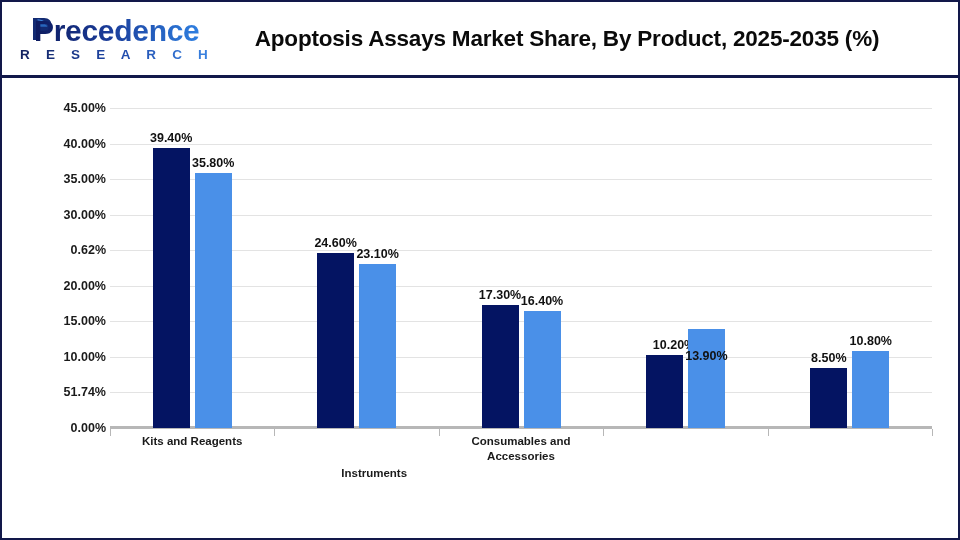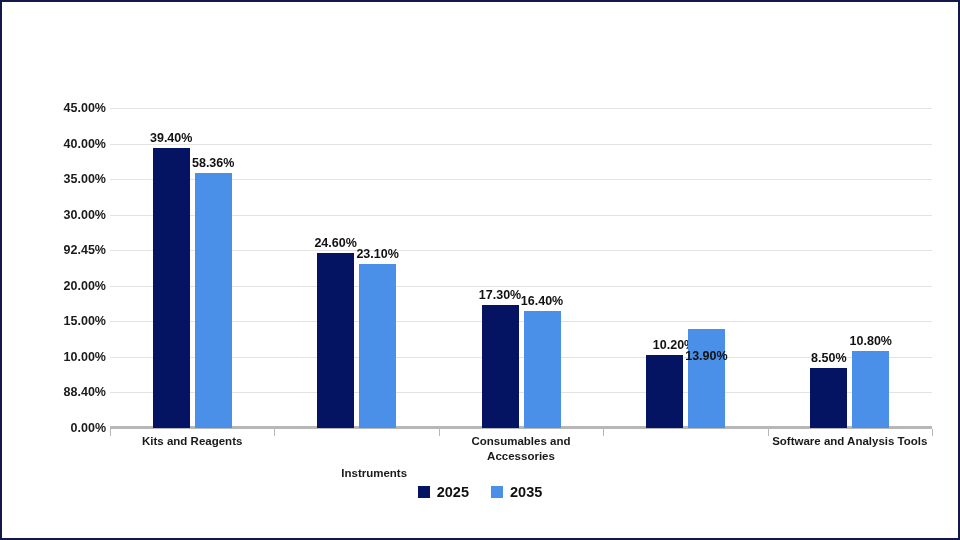--- a/index.html
+++ b/index.html
@@ -218,29 +218,43 @@
     text-align: center;
     font-size: 12.5px;
     color: #3a3a3a;
   }
 </style>
 </head>
 <body>
 
 <div id="page">
 
+  <div id="header">
+
+    <div id="logo">
+      <svg class="logo-mark" viewBox="0 0 22 26">
+        <path d="M2 2 L13 2 C18 2 20.5 5 20.5 8.8 C20.5 12.8 17.6 15.4 13 15.4 L7 15.4 L7 24 L2 24 Z" fill="#122a72"></path>
+        <path d="M6.5 3.2 C11 3.4 15.5 5.6 16.8 9.8 C14.2 6.4 10.2 4.6 6.5 4.2 Z" fill="#3f86dd"></path>
+        <path d="M7.2 4.4 C11.6 5.2 15 7.6 16.6 10.8 L9.2 10.8 C8.6 8.4 8 6.2 7.2 4.4 Z" fill="#2766bd"></path>
+      </svg>
+      <div class="logo-word">Precedence</div>
+      <div class="logo-sub">R E S E A R C H</div>
+    </div>
+
+    <div id="chart-title">Apoptosis Assays Market Share, By Product, 2025-2035 (%)</div>
+  </div>
 
   <div id="plot-wrap">
     <div id="ylabels">
         <div class="ytick" style="top: 320px;">0.00%</div>
-        <div class="ytick" style="top: 284.444px;">88.40%</div>
+        <div class="ytick" style="top: 284.444px;">51.74%</div>
         <div class="ytick" style="top: 248.889px;">10.00%</div>
         <div class="ytick" style="top: 213.333px;">15.00%</div>
         <div class="ytick" style="top: 177.778px;">20.00%</div>
-        <div class="ytick" style="top: 142.222px;">92.45%</div>
+        <div class="ytick" style="top: 142.222px;">0.62%</div>
         <div class="ytick" style="top: 106.667px;">30.00%</div>
         <div class="ytick" style="top: 71.1111px;">35.00%</div>
         <div class="ytick" style="top: 35.5556px;">40.00%</div>
         <div class="ytick" style="top: 0px;">45.00%</div>
       </div>
     <div id="gridlines">
         <div class="gridline" style="top: 284.444px;"></div>
         <div class="gridline" style="top: 248.889px;"></div>
         <div class="gridline" style="top: 213.333px;"></div>
         <div class="gridline" style="top: 177.778px;"></div>
@@ -248,21 +262,21 @@
         <div class="gridline" style="top: 106.667px;"></div>
         <div class="gridline" style="top: 71.1111px;"></div>
         <div class="gridline" style="top: 35.5556px;"></div>
         <div class="gridline" style="top: 0px;"></div>
       </div>
     <div id="axis-line"></div>
     <div id="bars-layer">
         <div class="bar s2025" style="left: 42.7px; width: 37px; height: 280.178px; background: rgb(4, 20, 98);"></div>
         <div class="bar-label" style="left: 61.2px; top: 22.8222px;">39.40%</div>
         <div class="bar s2035" style="left: 84.7px; width: 37px; height: 254.578px; background: rgb(74, 144, 232);"></div>
-        <div class="bar-label" style="left: 103.2px; top: 48.4222px;">58.36%</div>
+        <div class="bar-label" style="left: 103.2px; top: 48.4222px;">35.80%</div>
         <div class="bar s2025" style="left: 207.1px; width: 37px; height: 174.933px; background: rgb(4, 20, 98);"></div>
         <div class="bar-label" style="left: 225.6px; top: 128.067px;">24.60%</div>
         <div class="bar s2035" style="left: 249.1px; width: 37px; height: 164.267px; background: rgb(74, 144, 232);"></div>
         <div class="bar-label" style="left: 267.6px; top: 138.733px;">23.10%</div>
         <div class="bar s2025" style="left: 371.5px; width: 37px; height: 123.022px; background: rgb(4, 20, 98);"></div>
         <div class="bar-label" style="left: 390px; top: 179.978px;">17.30%</div>
         <div class="bar s2035" style="left: 413.5px; width: 37px; height: 116.622px; background: rgb(74, 144, 232);"></div>
         <div class="bar-label" style="left: 432px; top: 186.378px;">16.40%</div>
         <div class="bar s2025" style="left: 535.9px; width: 37px; height: 72.5333px; background: rgb(4, 20, 98);"></div>
         <div class="bar-label" style="left: 564px; top: 230.467px;">10.20%</div>
@@ -270,33 +284,22 @@
         <div class="bar-label" style="left: 596.4px; top: 204.156px; margin-top: 37px;">13.90%</div>
         <div class="bar s2025" style="left: 700.3px; width: 37px; height: 60.4444px; background: rgb(4, 20, 98);"></div>
         <div class="bar-label" style="left: 718.8px; top: 242.556px;">8.50%</div>
         <div class="bar s2035" style="left: 742.3px; width: 37px; height: 76.8px; background: rgb(74, 144, 232);"></div>
         <div class="bar-label" style="left: 760.8px; top: 226.2px;">10.80%</div>
       </div>
     <div id="xcats">
         <div class="xcat" style="left: 0px; width: 164.4px;">Kits and Reagents</div>
         <div class="xcat" style="left: 182px; width: 164.4px; margin-top: 32px;">Instruments</div>
         <div class="xcat" style="left: 328.8px; width: 164.4px;">Consumables and Accessories</div>
-        <div class="xcat" style="left: 657.6px; width: 164.4px;">Software and Analysis Tools</div>
       </div>
 
-    <div id="legend">
-        <div class="legend-item">
-          <span class="legend-swatch" style="background: rgb(4, 20, 98);"></span>
-          <span class="legend-text">2025</span>
-        </div>
-        <div class="legend-item">
-          <span class="legend-swatch" style="background: rgb(74, 144, 232);"></span>
-          <span class="legend-text">2035</span>
-        </div>
-      </div>
 
   <div class="axis-tick" style="left: 272.4px;"></div>
       <div class="axis-tick" style="left: 436.8px;"></div>
       <div class="axis-tick" style="left: 601.2px;"></div>
       <div class="axis-tick" style="left: 765.6px;"></div>
       <div class="axis-tick" style="left: 108px;"></div>
       <div class="axis-tick" style="left: 930px;"></div>
     </div>
 </div>
 

